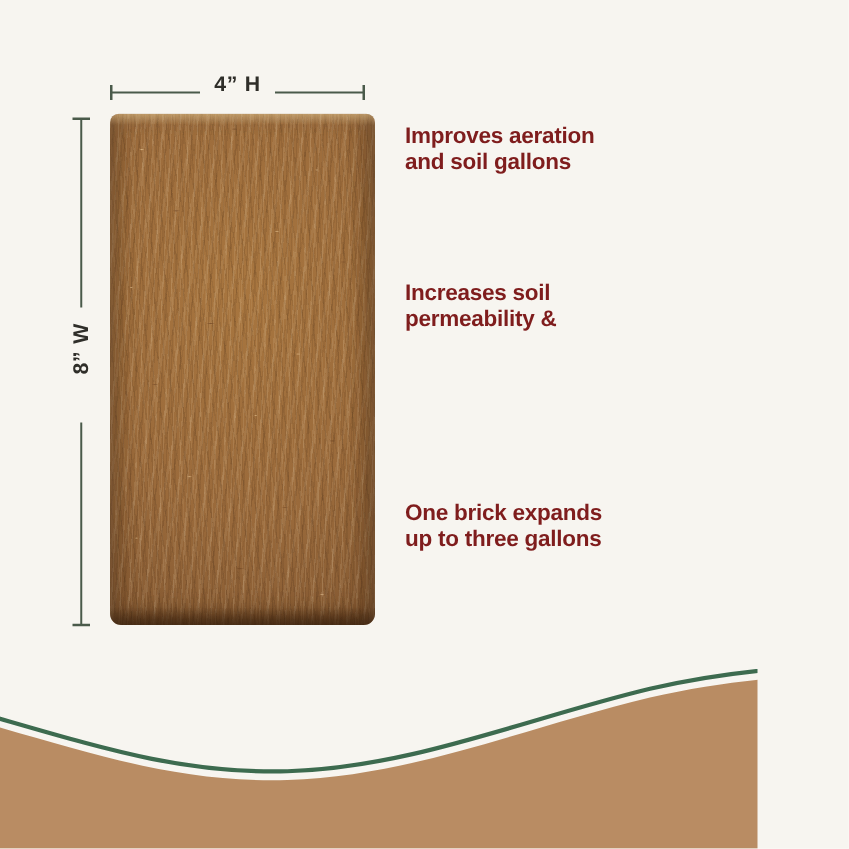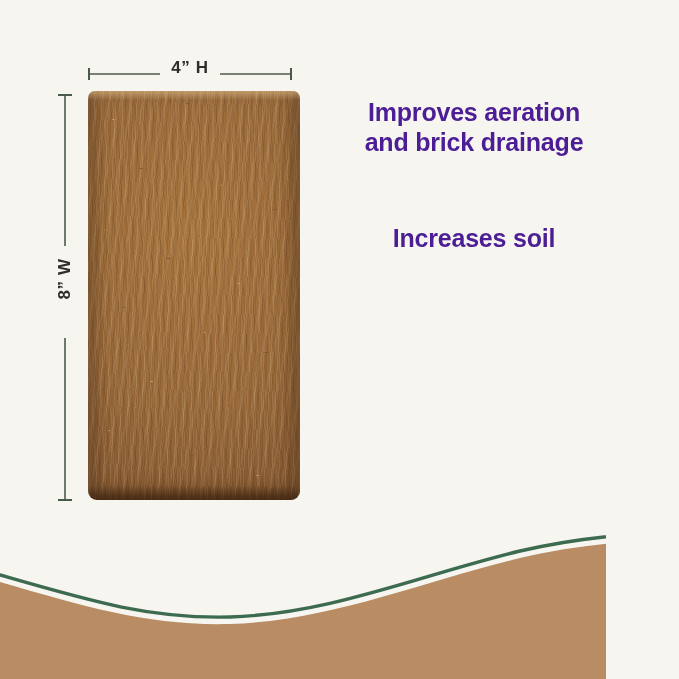--- a/index.html
+++ b/index.html
@@ -157,23 +157,23 @@
   #benefits-column {
     position: absolute;
     left: 324px;
     top: 86px;
     width: 300px;
     height: 410px;
   }
   .benefit-block {
     position: absolute;
     width: 300px;
-    text-align: center;
-    color: #4c1d95;
-    font-size: 25px;
+    text-align: left;
+    color: #7f1d1d;
+    font-size: 18px;
     font-weight: 700;
     line-height: 1.18;
     letter-spacing: -0.2px;
   }
   #benefit-0 { top: 12px; }
   #benefit-1 { top: 138px; }
   #benefit-2 { top: 314px; }
   .benefit-line { display: block; }
 </style>
 </head>
@@ -201,27 +201,32 @@
     <line class="dim-stroke" x1="13" y1="9" x2="13" y2="160"></line>
     <line class="dim-stroke" x1="13" y1="252" x2="13" y2="414"></line>
     <line class="dim-cap" x1="6" y1="414" x2="20" y2="414"></line>
   </svg>
   <div id="dim-height-label" class="dim-label">8” W</div>
 
   <div id="benefits-column">
 
     <div id="benefit-0" class="benefit-block">
       <span class="benefit-line">Improves aeration</span>
-      <span class="benefit-line">and brick drainage</span>
+      <span class="benefit-line">and soil gallons</span>
     </div>
 
     <div id="benefit-1" class="benefit-block">
       <span class="benefit-line">Increases soil</span>
-    </div>
-
+      <span class="benefit-line">permeability &amp;</span>
+    </div>
+
+    <div id="benefit-2" class="benefit-block">
+      <span class="benefit-line">One brick expands</span>
+      <span class="benefit-line">up to three gallons</span>
+    </div>
 
   </div>
 
   <div id="wave-band">
     <svg viewBox="0 0 679 159" preserveAspectRatio="none">
       <path d="M0,62 C90,88 150,106 230,104 C330,101 420,62 520,38 C580,24 640,20 679,19 L679,159 L0,159 Z" fill="#b98c63"></path>
       <path d="M0,55 C90,81 150,99 230,97 C330,94 420,55 520,31 C580,17 640,13 679,12" fill="none" stroke="#3d6b4f" stroke-width="3.4" stroke-linecap="round"></path>
     </svg>
   </div>
 

